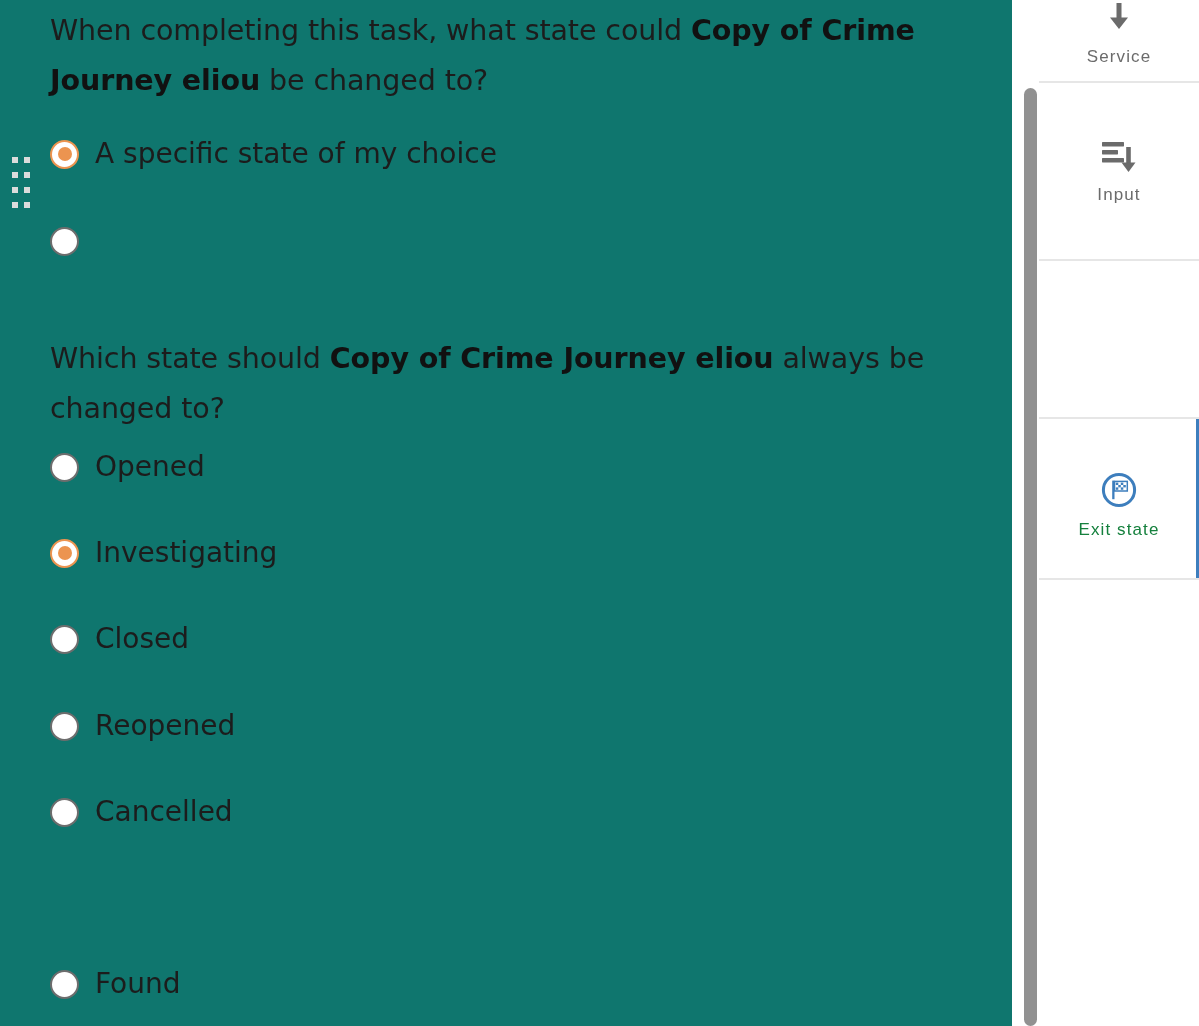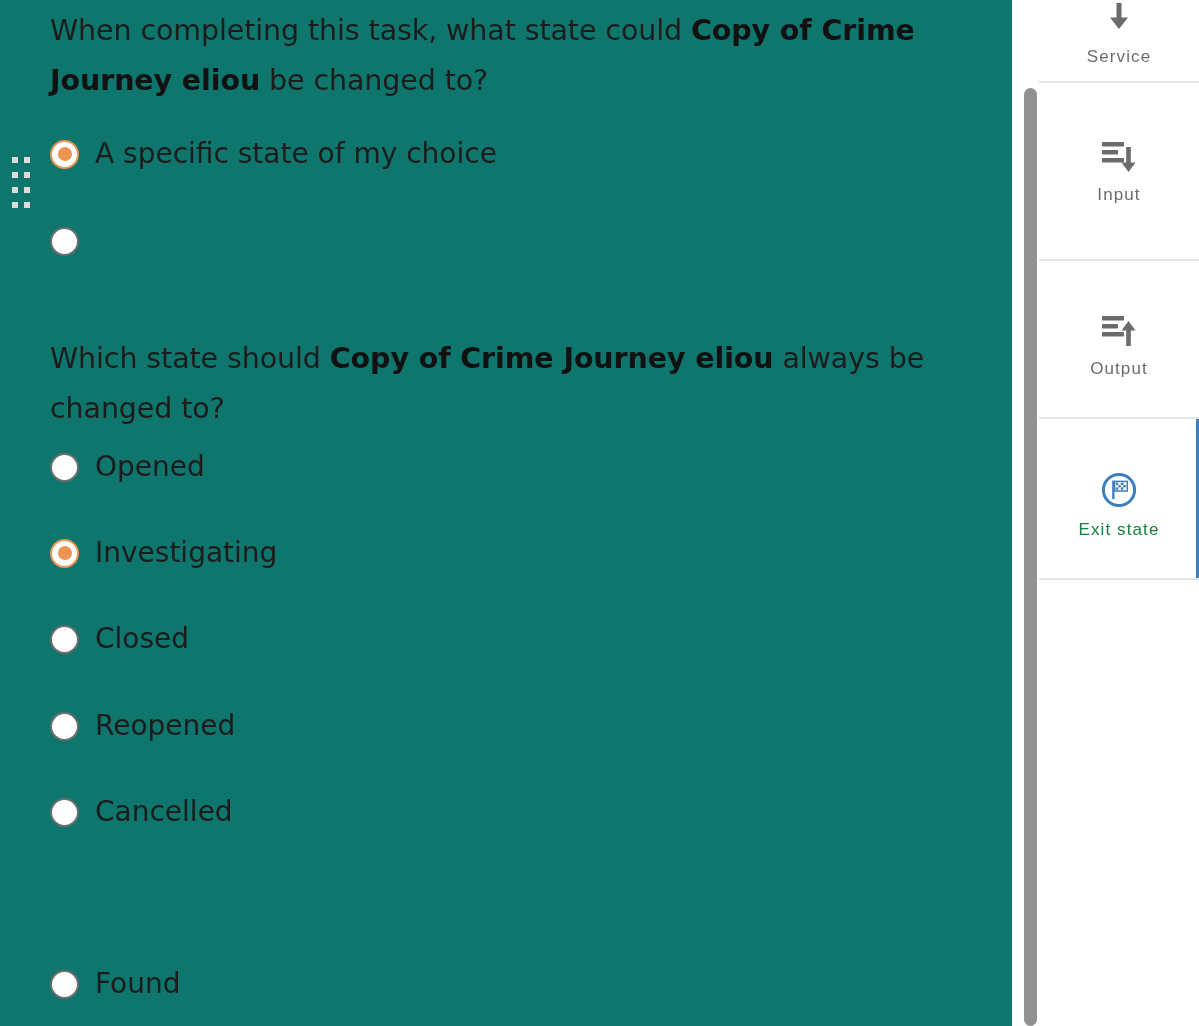--- a/index.html
+++ b/index.html
@@ -275,34 +275,20 @@
           <rect x="3" y="19" width="22" height="4.4" rx="0.6"></rect>
           <rect x="27.2" y="8" width="4.6" height="17"></rect>
           <path d="M29.5 33 L22.5 23.5 L36.5 23.5 Z"></path>
         </g>
       </svg>
     </span>
     <span class="panel-label">Input</span>
   </div>
   <div class="panel-divider" id="div-2"></div>
 
-  <div class="panel-item" id="item-output">
-    <span class="p-icon">
-      <svg width="40" height="36" viewBox="0 0 40 36">
-        <g fill="#6b6b6b">
-          <rect x="3" y="3" width="22" height="4.4" rx="0.6"></rect>
-          <rect x="3" y="11" width="16" height="4.4" rx="0.6"></rect>
-          <rect x="3" y="19" width="22" height="4.4" rx="0.6"></rect>
-          <rect x="27.2" y="16" width="4.6" height="17"></rect>
-          <path d="M29.5 8 L22.5 17.5 L36.5 17.5 Z"></path>
-        </g>
-      </svg>
-    </span>
-    <span class="panel-label">Output</span>
-  </div>
   <div class="panel-divider" id="div-3"></div>
 
   <div class="panel-item active" id="item-exit">
     <span class="p-icon">
       <svg width="40" height="40" viewBox="0 0 40 40">
         <circle cx="20" cy="20" r="15.6" fill="none" stroke="#3d7ebd" stroke-width="3"></circle>
         <rect x="13.2" y="10.6" width="2.3" height="18.6" fill="#3d7ebd"></rect>
         <g fill="#3d7ebd">
           <rect x="15.5" y="11.4" width="12.8" height="9.6" fill="none" stroke="#3d7ebd" stroke-width="1.5"></rect>
           <rect x="16.8" y="12.6" width="2.5" height="2.4"></rect>

